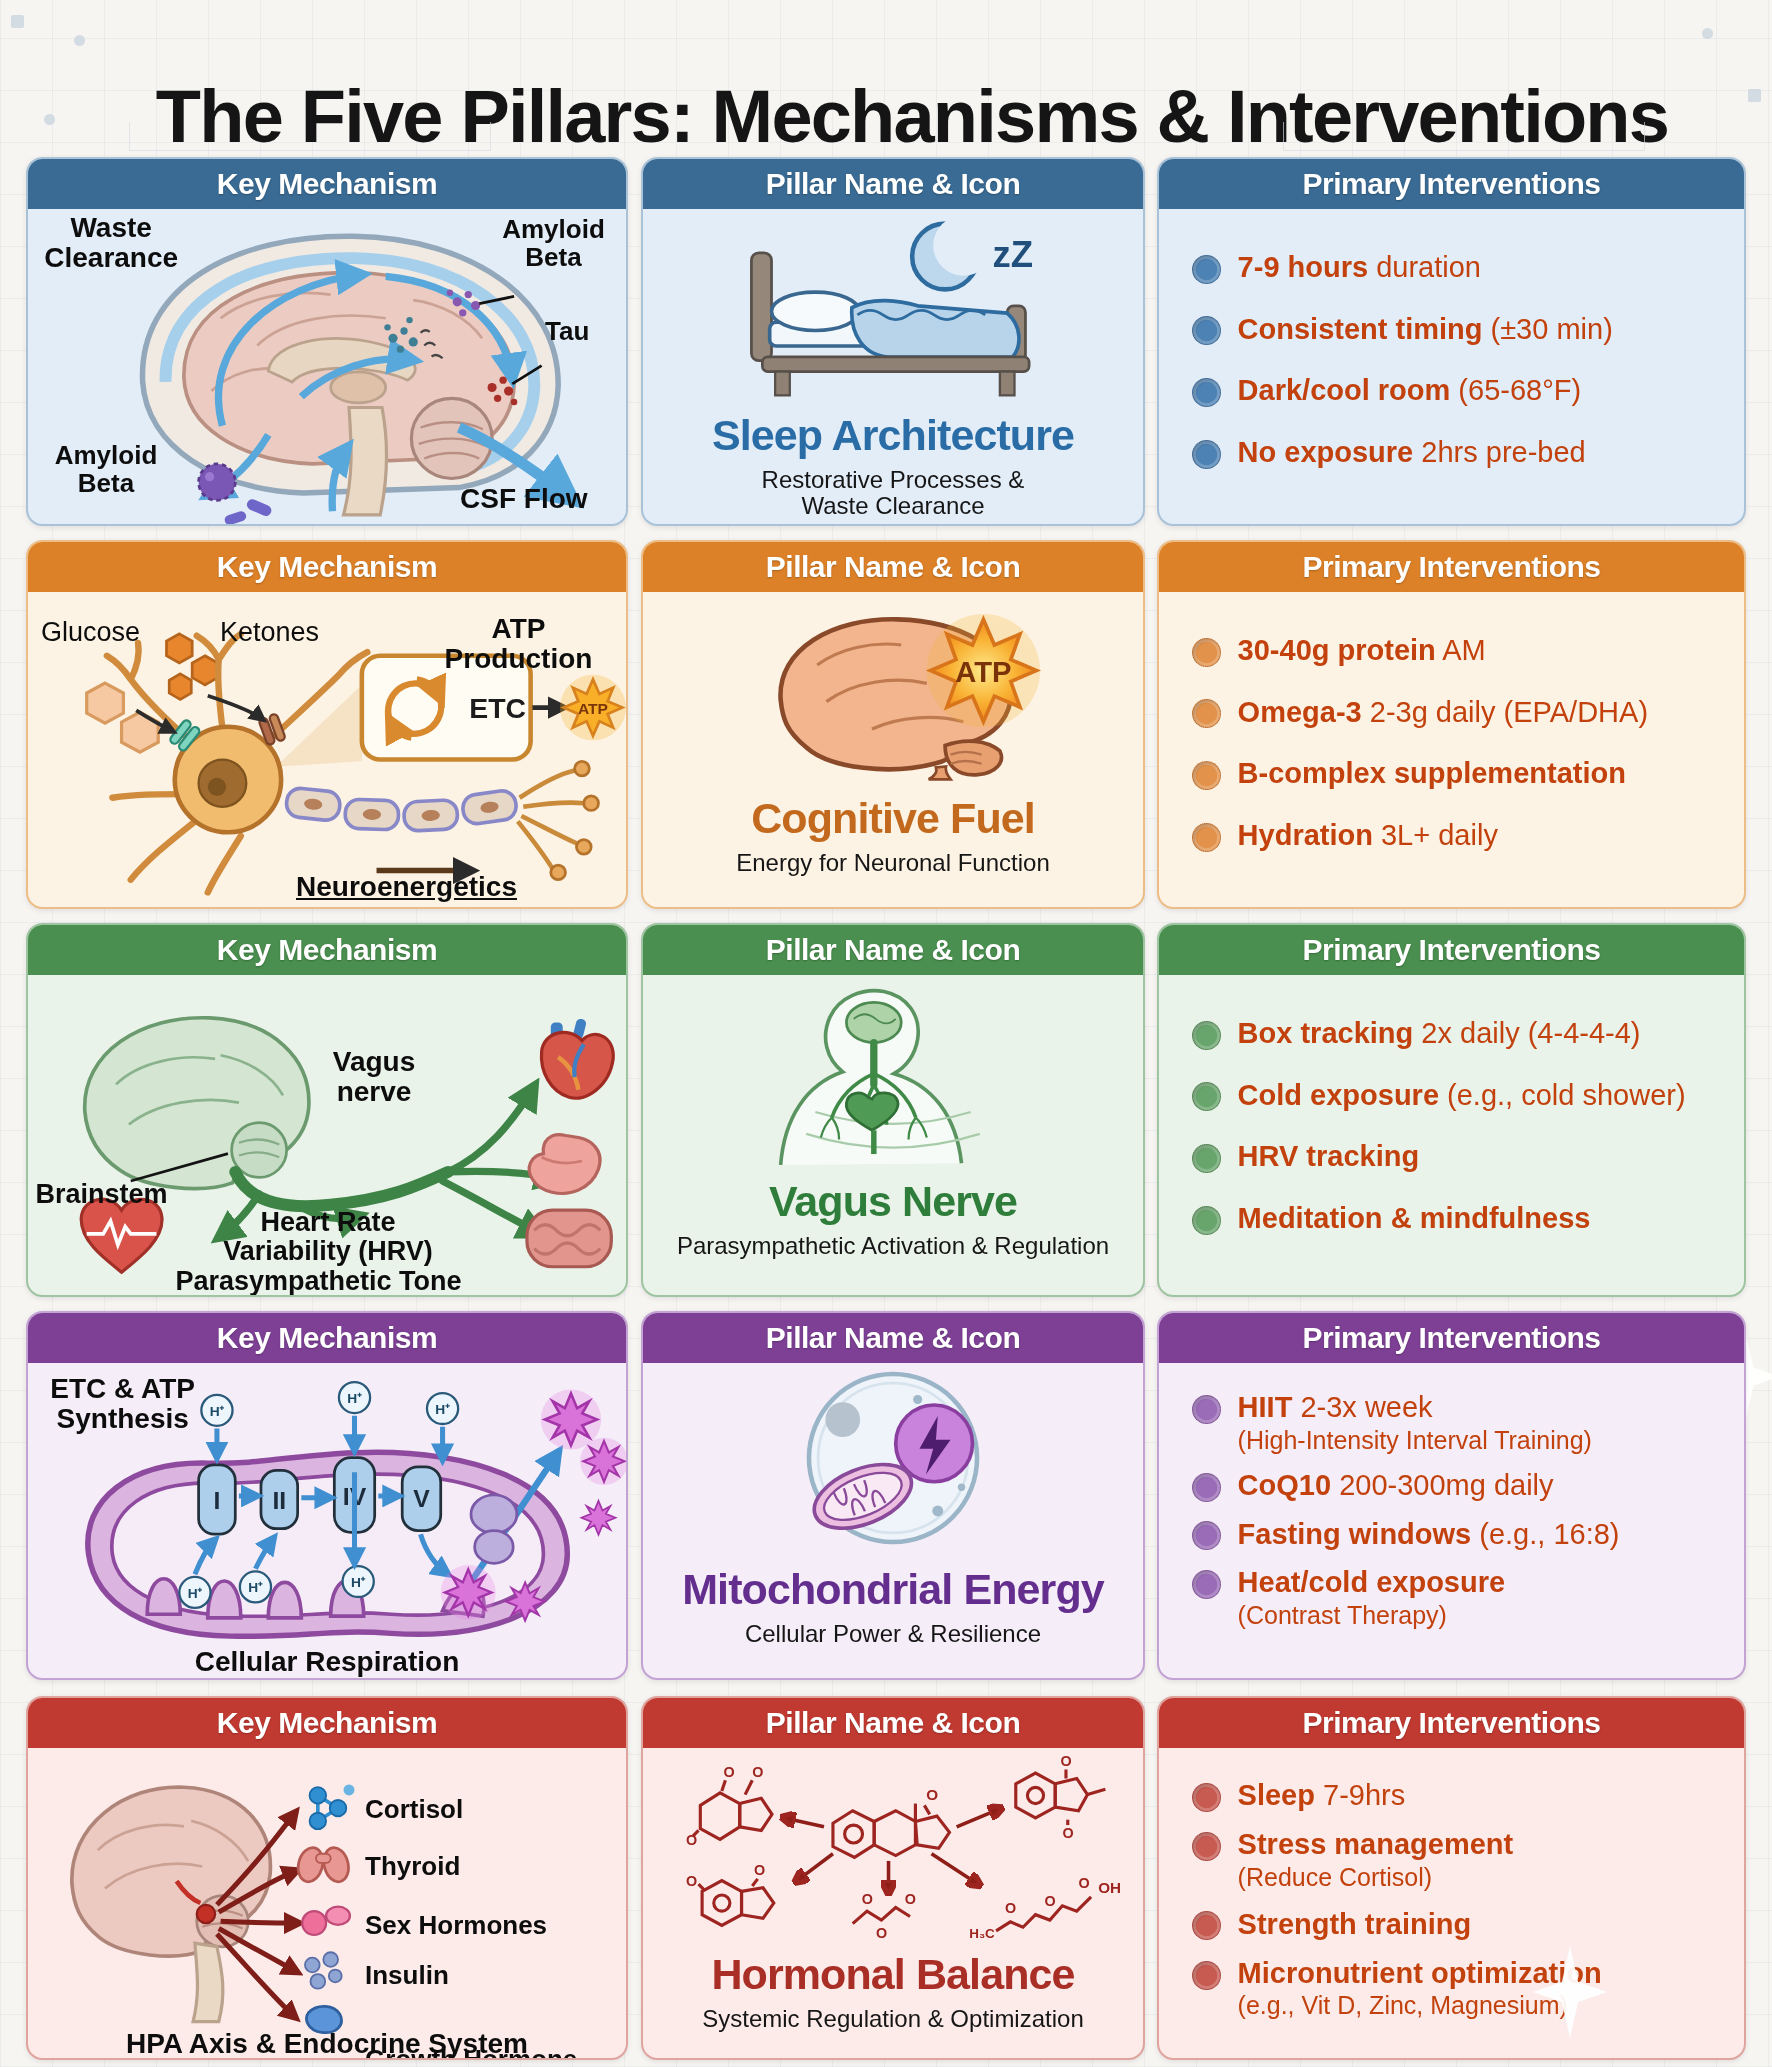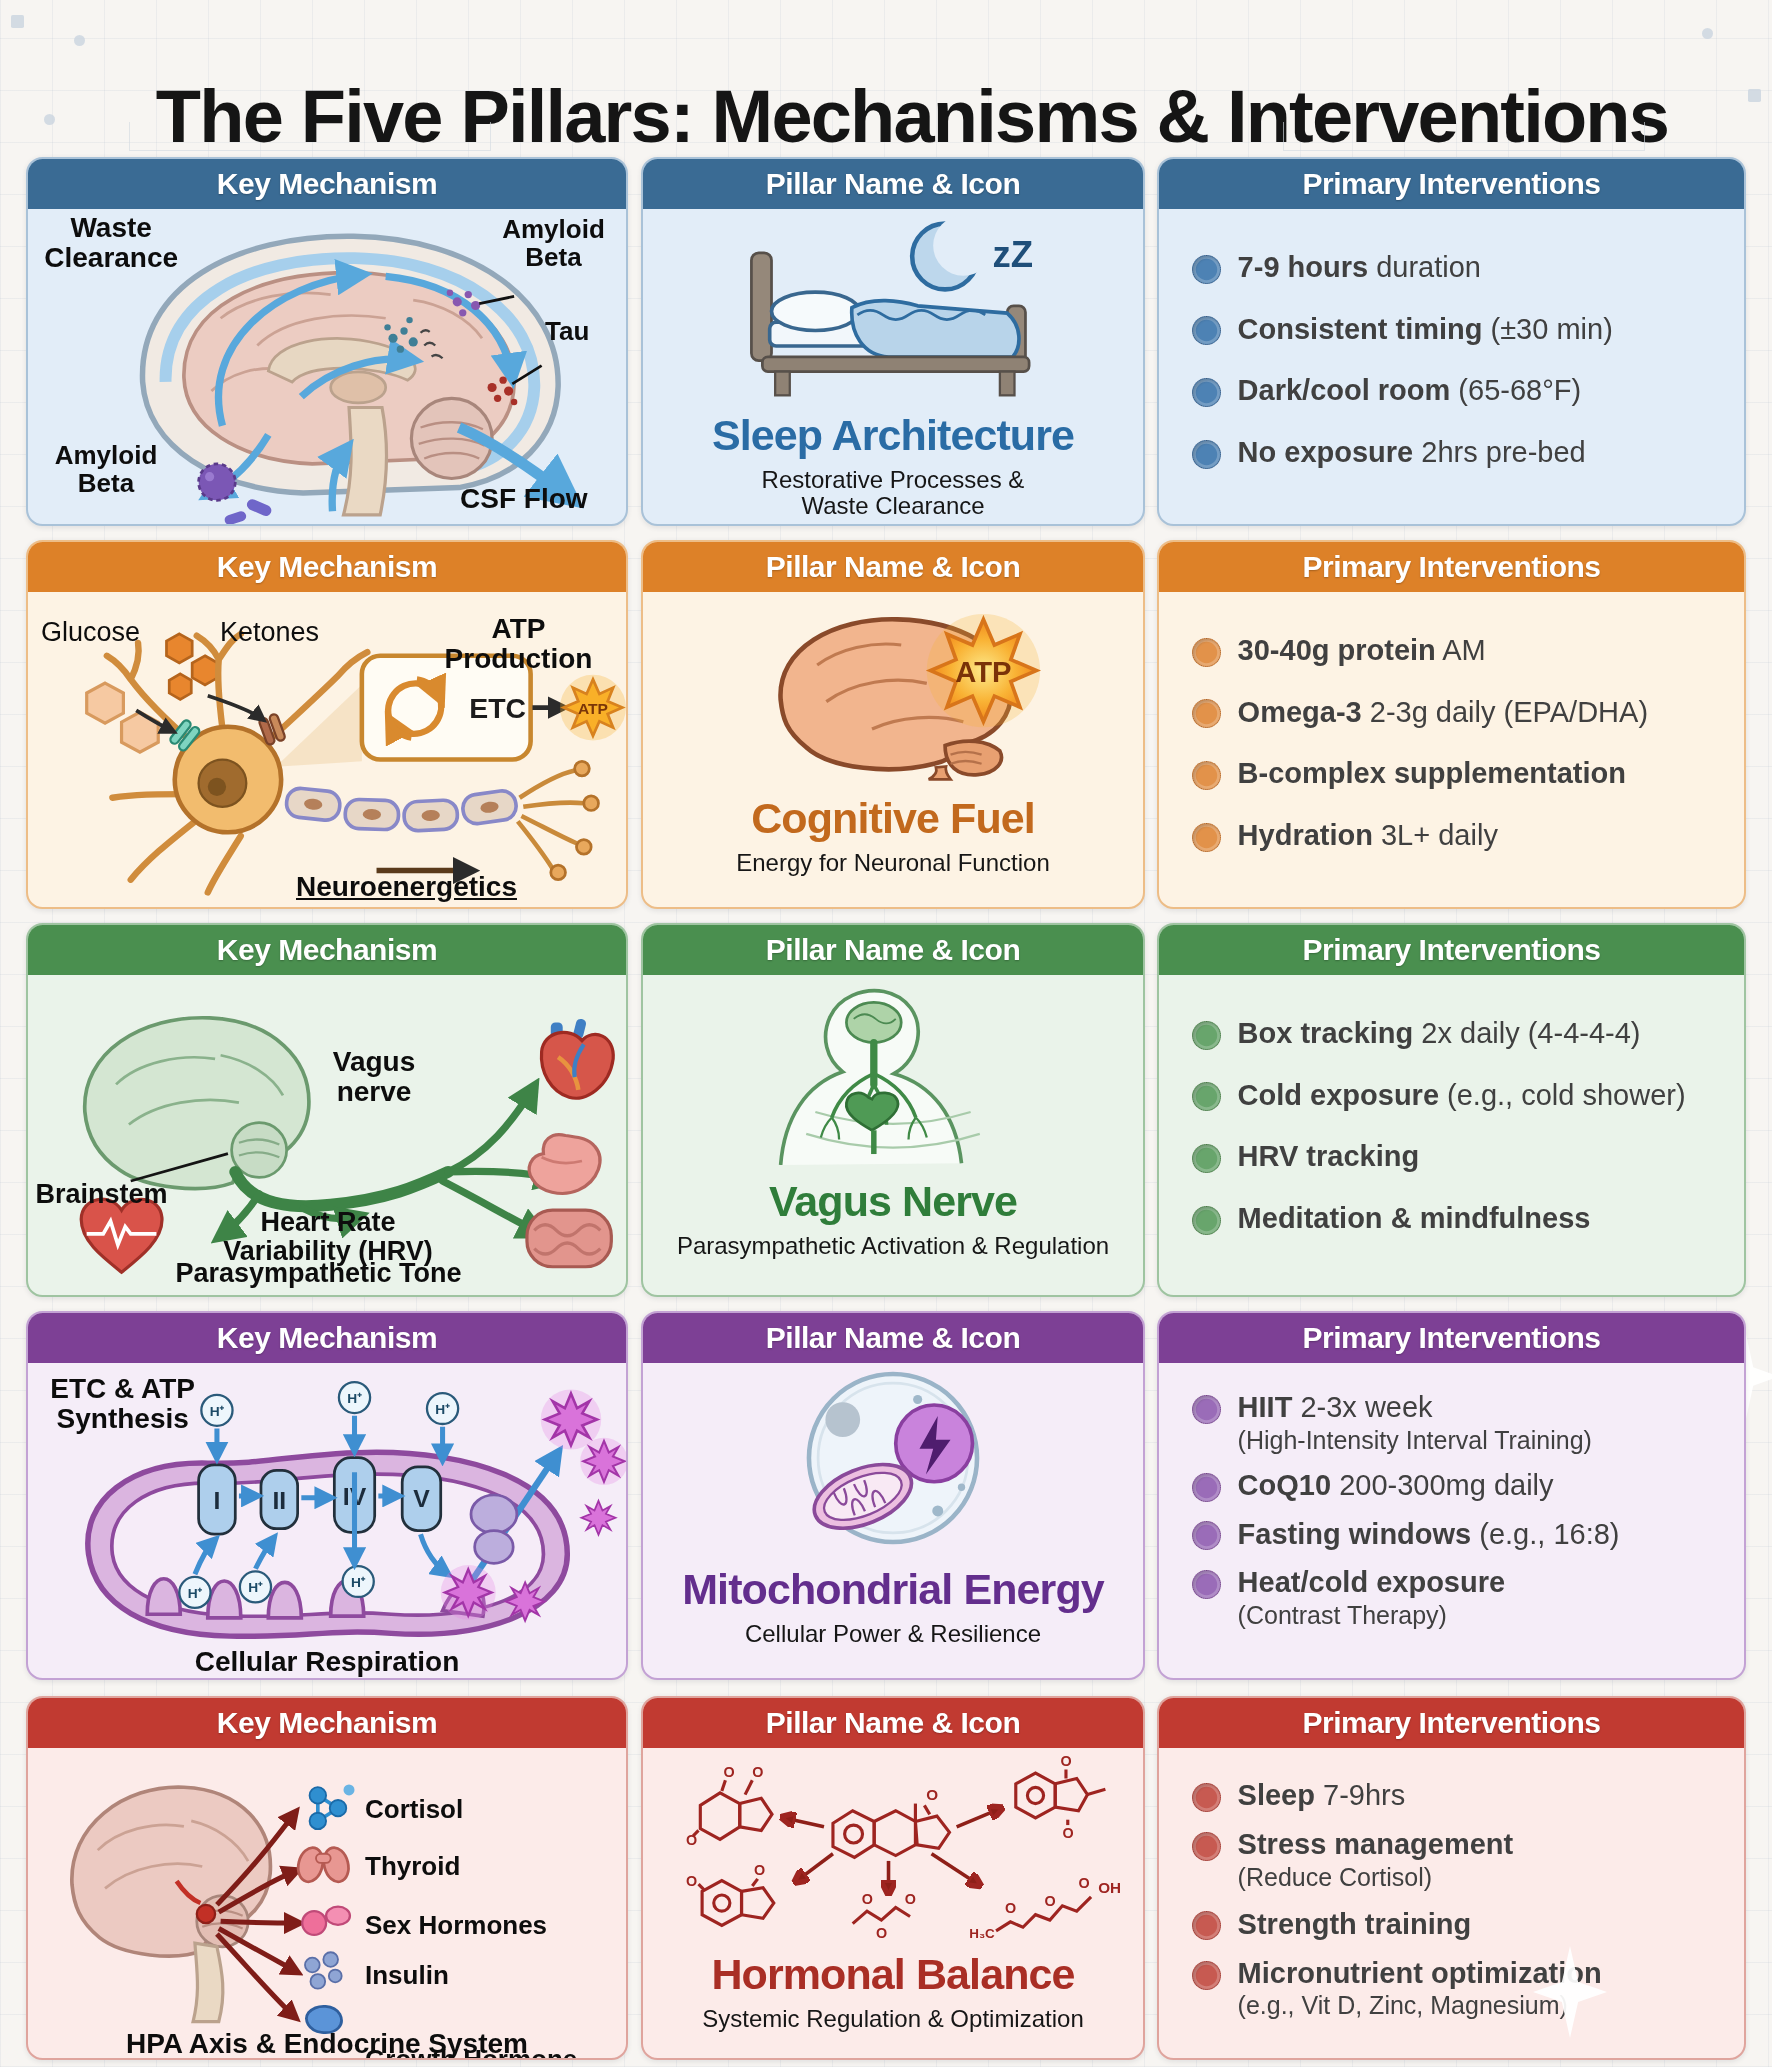--- a/index.html
+++ b/index.html
@@ -31,21 +31,21 @@
   svg text{font-family:"Liberation Sans",sans-serif;}
   .ml{position:absolute;font-weight:700;font-size:26px;line-height:1.06;color:#0d0d0d;text-align:center;}
   .pillar .pbody{display:flex;flex-direction:column;align-items:center;}
   .picon{width:100%;height:190px;flex:none;}
   .pname{font-size:43px;font-weight:700;color:var(--title);letter-spacing:-0.9px;margin-top:12px;white-space:nowrap;}
   .psub{font-size:24px;color:#161616;text-align:center;line-height:1.12;margin-top:6.5px;white-space:nowrap;}
   .r0 .psub{white-space:normal;max-width:318px;}
   .ivlist{position:absolute;inset:0;padding:42px 16.6px 0 33px;display:flex;flex-direction:column;gap:28px;}
   .r3 .ivlist{padding-top:28px;gap:14.8px;}
   .r4 .ivlist{padding-top:31px;gap:15.7px;}
-  .iv-item{display:flex;align-items:flex-start;gap:16.6px;font-size:29px;color:#404040;line-height:1.16;}
+  .iv-item{display:flex;align-items:flex-start;gap:16.6px;font-size:29px;color:#c2410c;line-height:1.16;}
   .iv-bullet{width:27px;height:27px;border-radius:50%;flex:none;margin-top:3.7px;background:var(--bullet);
     border:1.8px dotted rgba(50,25,25,.35);
     box-shadow:inset 0 0 0 2.8px rgba(255,255,255,.22), inset 1.8px 1.8px 2.8px rgba(0,0,0,.22);}
   .iv-text b{font-weight:700;}
   .iv-note{display:block;font-weight:400;font-size:25px;margin-top:0.9px;}
   .iv-note:empty{display:none;}
 </style>
 </head>
 <body>
 
@@ -362,21 +362,21 @@
         <path d="M560,200 q20,10 44,4" stroke="#cd7a72" stroke-width="3" fill="none"></path>
         <rect x="544" y="258" width="92" height="62" rx="28" fill="#e2958d" stroke="#a85a52" stroke-width="3.5"></rect>
         <path d="M552,280 q12,-12 24,0 q12,12 24,0 q12,-12 24,0 M552,300 q12,12 24,0 q12,-12 24,0 q12,12 24,0" fill="none" stroke="#c1746c" stroke-width="3.5"></path>
         <path d="M102,258 C90,238 58,244 58,268 C58,292 82,310 102,326 C122,310 148,290 146,266 C144,242 112,240 102,258 Z" fill="#d9534a" stroke="#a03028" stroke-width="3.5"></path>
         <polyline points="64,284 82,284 90,270 98,296 106,276 112,284 140,284" fill="none" stroke="#ffffff" stroke-width="4"></polyline>
         <path d="M112,226 L218,196" stroke="#141414" stroke-width="3"></path>
       </svg>
       <span class="ml" style="left:7.4px;top:205px;font-size:27px;">Brainstem</span>
       <span class="ml" style="left:277px;top:72px;width:138px;font-size:28px;">Vagus nerve</span>
       <span class="ml" style="left:171px;top:233px;width:258px;font-size:27px;">Heart Rate Variability (HRV)</span>
-      <span class="ml" style="left:138px;top:284px;width:305px;font-size:27px;">Parasympathetic Tone</span>
+      <span class="ml" style="left:138px;top:292px;width:305px;font-size:27px;">Parasympathetic Tone</span>
     </div>
   </div>
 
   <div class="panel pillar">
     <div class="phead">
         <span>Pillar Name &amp; Icon</span>
       </div>
     <div class="pbody">
       <svg class="picon" viewBox="0 0 546 208">
         <path d="M150,208 C154,156 178,120 218,106 C200,92 194,68 204,46 C214,24 240,14 263,18 C288,23 304,44 300,70 C297,88 288,100 274,108 C316,120 342,154 348,206" fill="#f7fbf7" stroke="#5a9460" stroke-width="4"></path>

